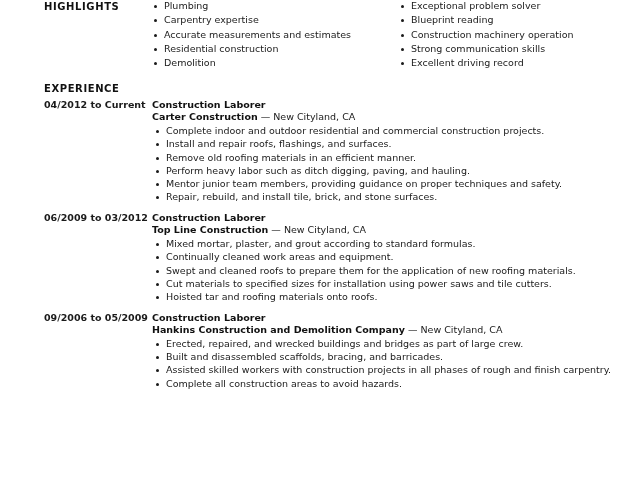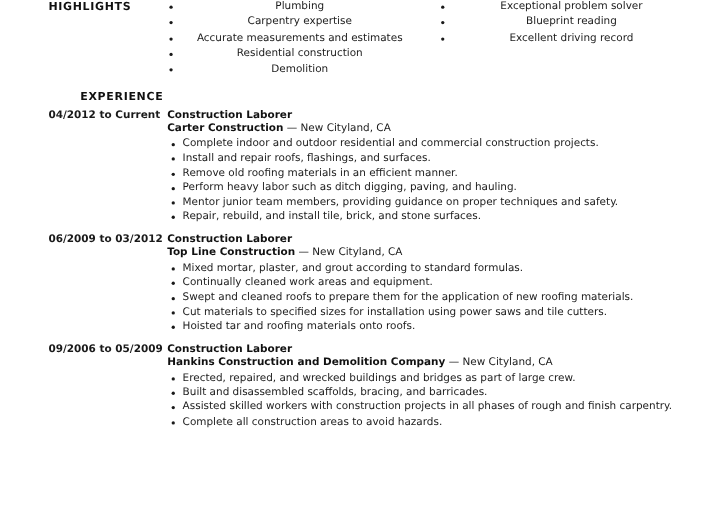--- a/index.html
+++ b/index.html
@@ -46,21 +46,20 @@
     font-weight: bold;
     font-size: 10px;
     letter-spacing: .6px;
     color: #111;
   }
 
   
   .highlights-wrap {
     display: flex;
     gap: 18px;
-    text-align: center;
   }
   .hl-col {
     flex: 1 1 50%;
   }
   ul.bullets {
     list-style: none;
     margin: 0;
     padding: 0;
   }
   ul.bullets > li {
@@ -127,21 +126,21 @@
   .job-body ul.bullets > li {
     padding-left: 14px;
     margin-bottom: 0.5px;
   }
   .job-body ul.bullets > li::before {
     left: 4px;
   }
 
   .spacer-6 { height: 6px; }
   .spacer-3 { height: 3px; }
-  .experience-header { margin-top: 4px; margin-bottom: 0px; padding-left: 29px; }
+  .experience-header { margin-top: 4px; margin-bottom: 0px; }
 </style>
 </head>
 <body>
 
 <div class="page">
 
   <div class="section">
     <div class="label-col">
       <div class="section-title">HIGHLIGHTS</div>
     </div>
@@ -153,20 +152,22 @@
             <li>Carpentry expertise</li>
             <li>Accurate measurements and estimates</li>
             <li>Residential construction</li>
             <li>Demolition</li>
           </ul>
         </div>
         <div class="hl-col">
           <ul class="bullets">
             <li>Exceptional problem solver</li>
             <li>Blueprint reading</li>
+            <li>Construction machinery operation</li>
+            <li>Strong communication skills</li>
             <li>Excellent driving record</li>
           </ul>
         </div>
       </div>
     </div>
   </div>
 
   <div class="spacer-6"></div>
 
   <div class="section experience-header">

